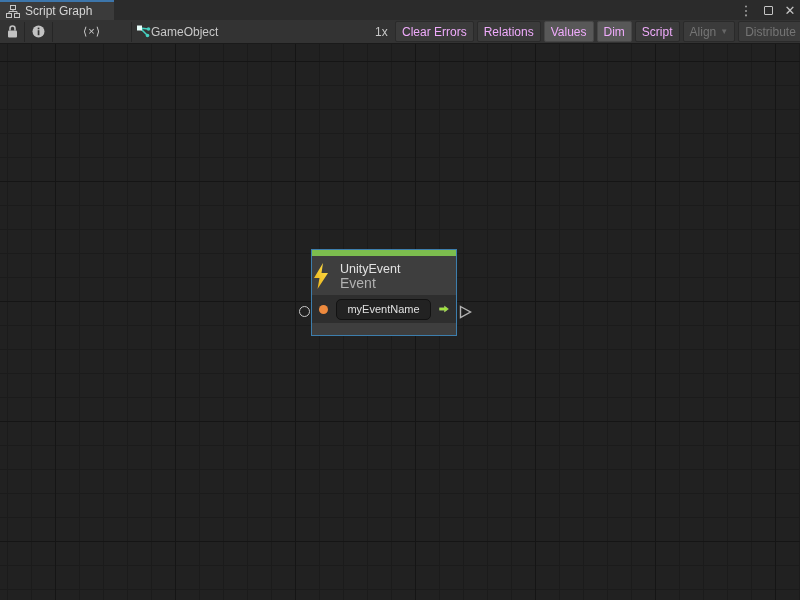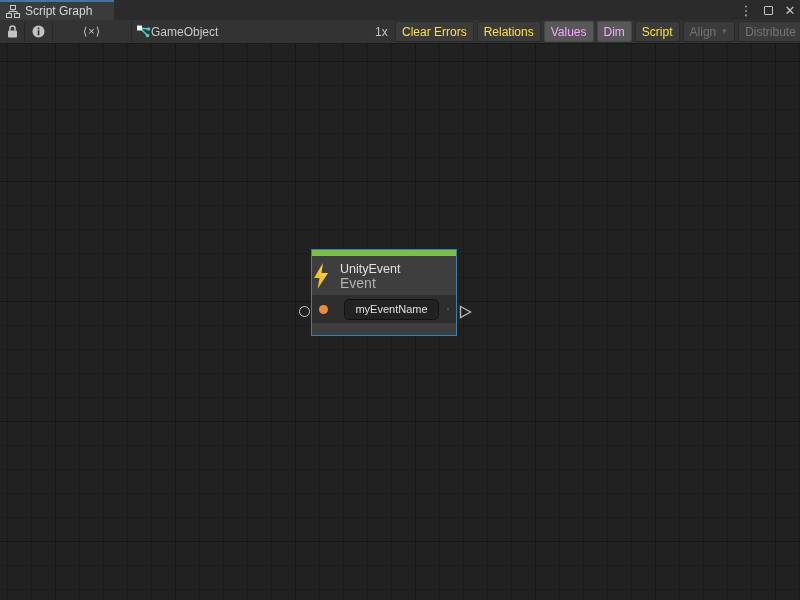--- a/index.html
+++ b/index.html
@@ -25,21 +25,21 @@
   .tb-sep { position:absolute; top:2px; width:1px; height:20px; background:#262626; }
   .tb-icon-btn { position:absolute; top:0; height:23px; display:flex; align-items:center; justify-content:center; }
   .code-glyph { font-size:11px; color:#cccccc; letter-spacing:1px; }
   .target-group { position:absolute; left:136px; top:0; height:23px; display:flex; align-items:center; }
   .zoom-label { position:absolute; left:245px; top:11px;margin-top:25px; }
   .zoom-track { position:absolute; left:277px; top:31px; width:88px; height:2px; background:#8f8f8f; border-radius:1px; }
   .zoom-handle { position:absolute; left:357px; top:26px; width:12px; height:12px; border-radius:50%; background:#9b9b9b; }
   .zoom-value { position:absolute; left:375px; top:5px; }
   .tb-buttons { position:absolute; left:395px; top:1px; height:21px; display:flex; gap:3px; white-space:nowrap; }
   .tb-btn { height:21px; padding:0 6px; background:#3b3b3b; border:1px solid #2a2a2a; border-radius:2px;
-    display:flex; align-items:center; gap:4px; color:#fde047; font-size:12px; cursor:default; }
+    display:flex; align-items:center; gap:4px; color:#f0abfc; font-size:12px; cursor:default; }
   .tb-btn.active { background:#585858; border-color:#474747; color:#f0abfc; }
   .tb-btn.disabled { color:#757575; }
   .dd-arrow { font-size:8px; color:#8a8a8a; }
   .tb-btn.disabled .dd-arrow { color:#666; }
 
   
   .canvas { position:absolute; left:0; top:44px; width:800px; height:556px;
     background-color:#212121;
     background-image:
       linear-gradient(#151515 1px, transparent 1px),
@@ -53,21 +53,21 @@
   .node { position:absolute; left:311px; top:205px; width:146px; border:1.5px solid #3d7ead;
     background:#3e3e3e; }
   .node-accent { height:6px; background:#7cbd4e; }
   .node-header { height:39px; display:flex; align-items:center; gap:10px; padding:0 0; background:#3e3e3e; }
   .node-titles { display:flex; flex-direction:column; }
   .node-title { font-size:12.5px; color:#e2e2e2; line-height:15px; }
   .node-subtitle { font-size:14px; color:#b2b2b2; line-height:12px; }
   .node-ports { height:28px; background:#2e2e2e; display:flex; align-items:center; gap:8px; padding:0 7px; }
   .port-dot { width:9px; height:9px; border-radius:50%; background:#ee8a3e; flex:0 0 auto; }
   .node-field { width:95px; height:21px; background:#222222; border:1px solid #121212; border-radius:5px;
-    color:#e0e0e0; font-size:11px; text-align:center; font-family:"Liberation Sans", sans-serif; outline:none;margin-left:8px; }
+    color:#e0e0e0; font-size:11px; text-align:center; font-family:"Liberation Sans", sans-serif; outline:none; }
   .node-footer { height:12px; background:#3e3e3e; }
 
   .ext-port-circle { position:absolute; left:299px; top:262px; width:11px; height:11px;
     border:1.5px solid #c8c8c8; border-radius:50%; background:transparent; }
   .ext-port-tri { position:absolute; left:459px; top:261px; }
 </style>
 </head>
 <body>
 
 <div id="app">

